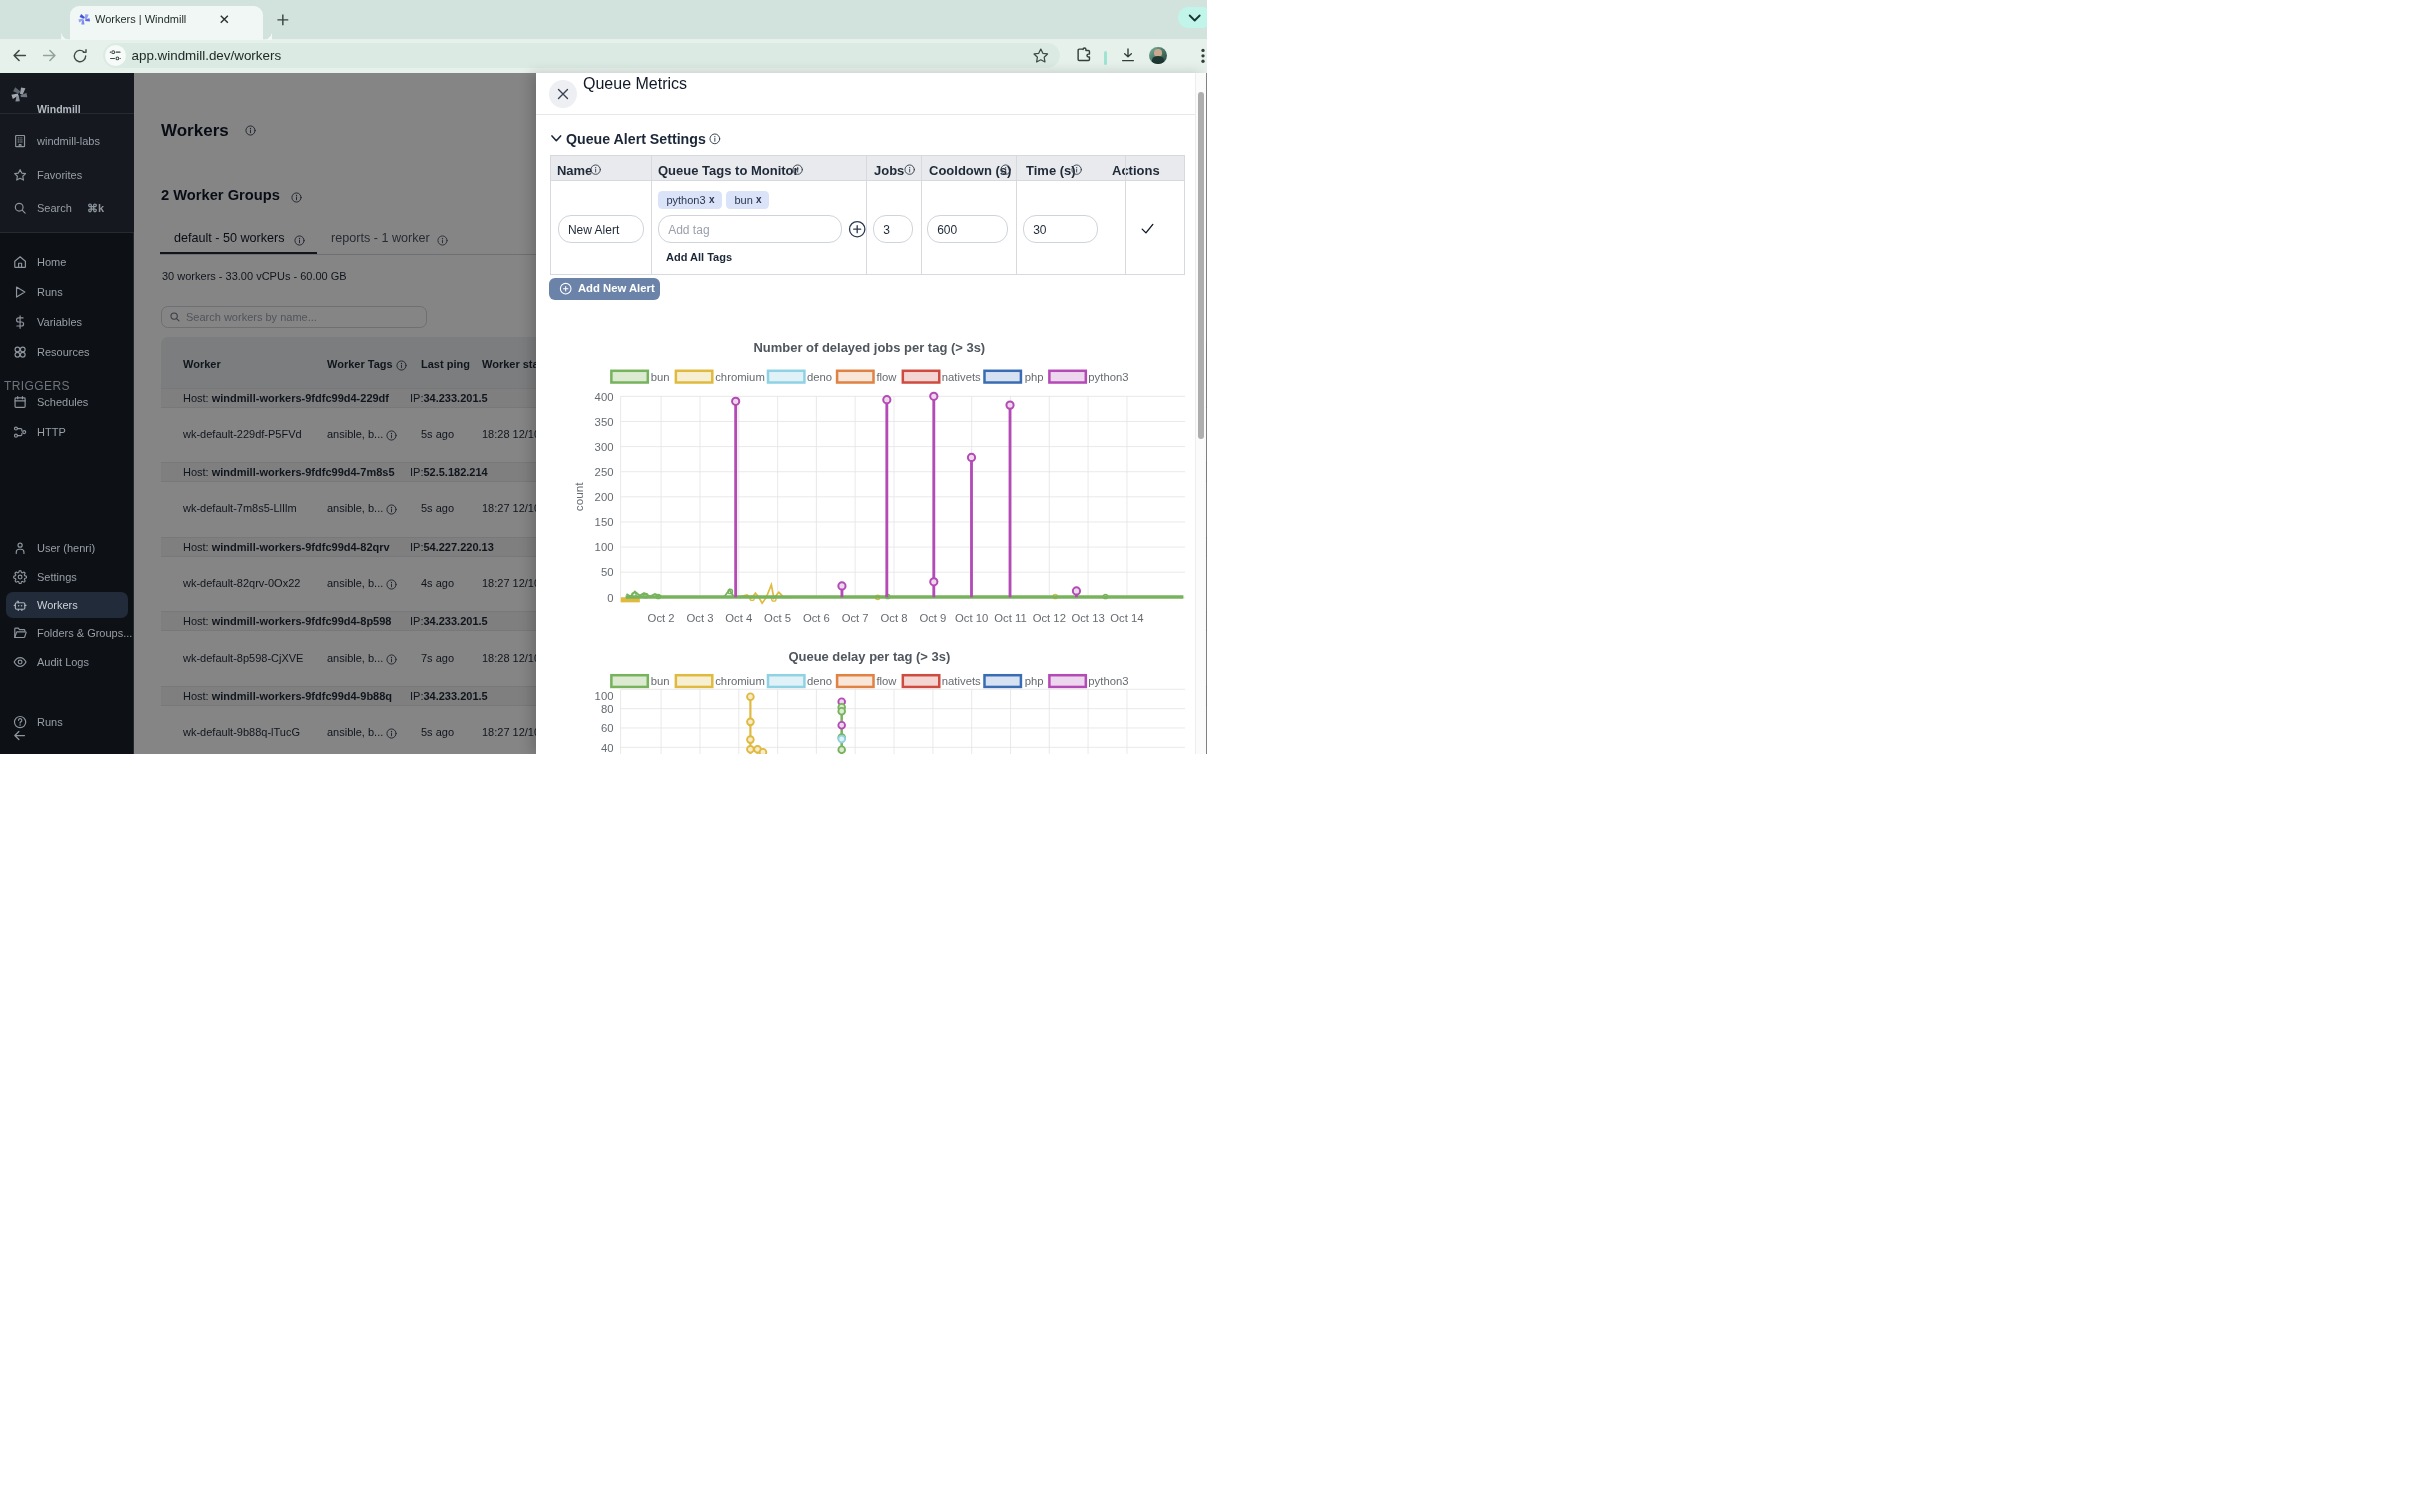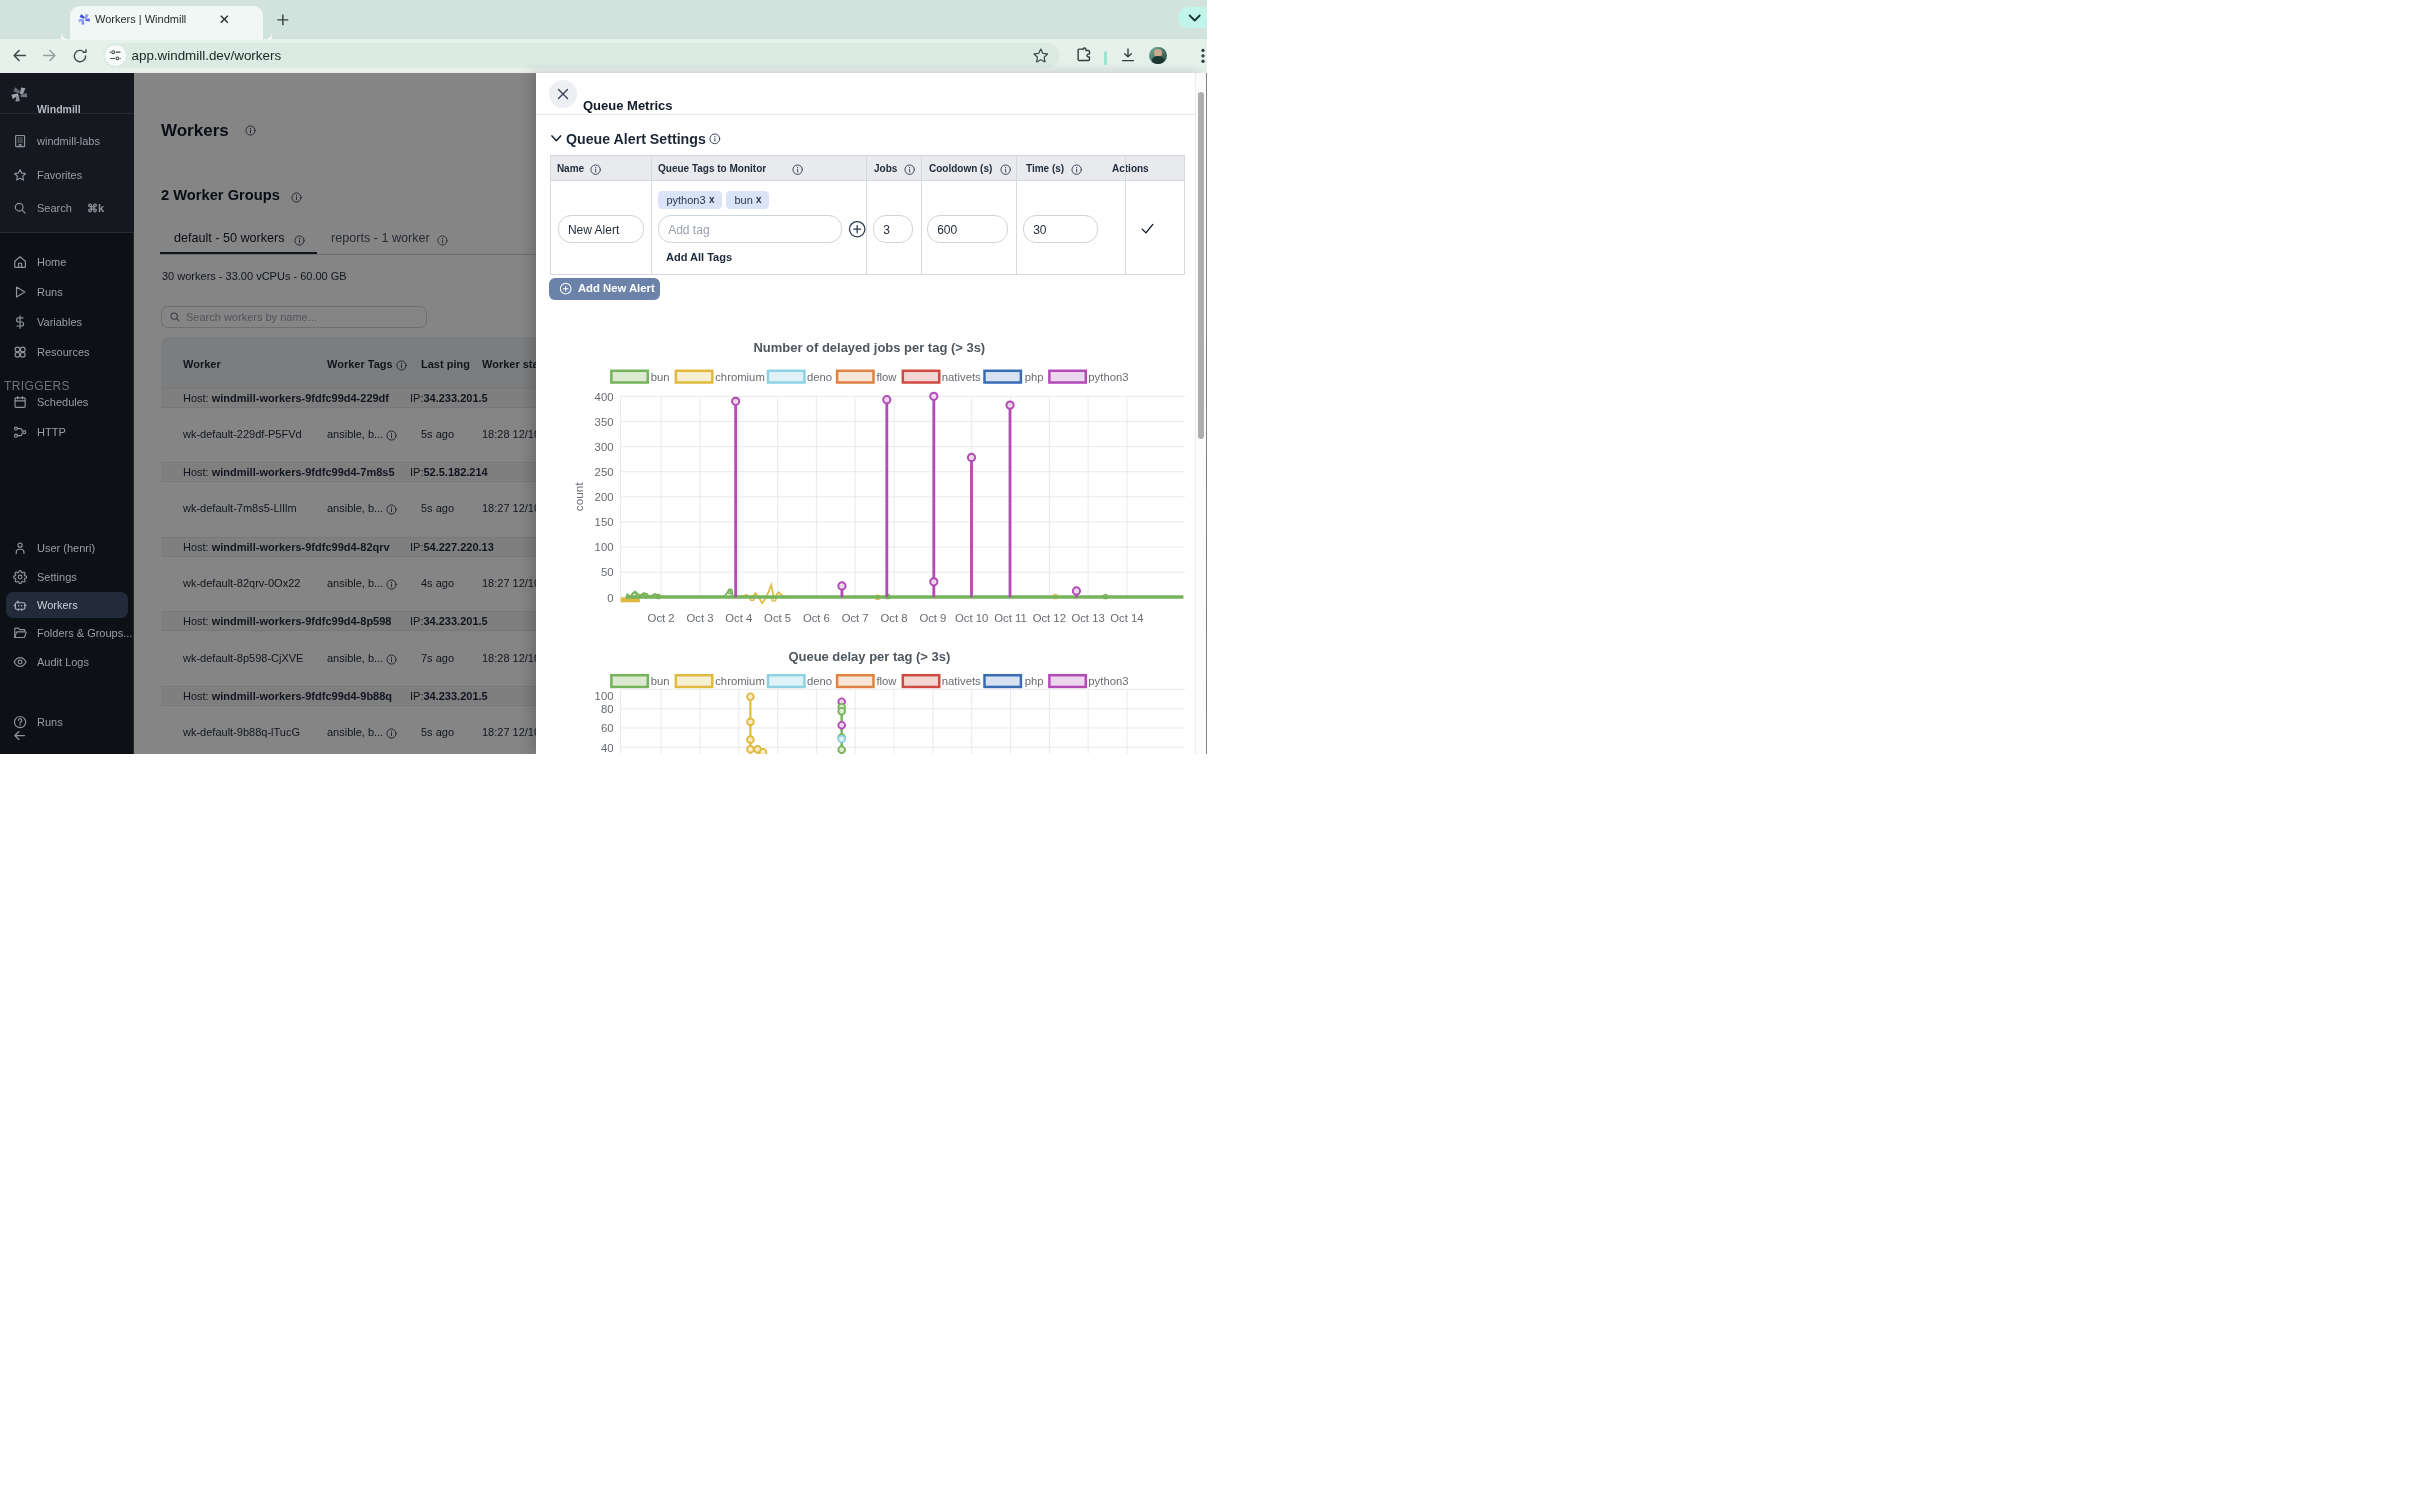--- a/index.html
+++ b/index.html
@@ -47,25 +47,25 @@
 .wrow { position:absolute; left:0; width:100%; height:54px; font-size:11px; color:#1f2937; }
 .wrow .wn { position:absolute; left:22px; top:20px; }
 .wrow .wt { position:absolute; left:166px; top:20px; }
 .wrow .lp { position:absolute; left:260px; top:20px; }
 .wrow .ws { position:absolute; left:321px; top:20px; }
 
 
 #drawer { position:absolute; left:536px; top:73px; width:670px; height:681px; background:#ffffff; box-shadow:-5px 0 11.7px rgba(0,0,0,0.18); }
 #drawer .info { position:absolute; }
 #qm-x { position:absolute; left:13px; top:7.1px; width:28px; height:28px; border-radius:50%; background:#edeff2; }
-#qm-title { position:absolute; left:47px; top:25px; font-size:13px; font-weight:bold; color:#111827; }
+#qm-title { position:absolute; left:47px; top:2px; font-size:16px; font-weight:normal; color:#111827; }
 #qa-title { position:absolute; left:30px; top:58px; font-size:14.2px; font-weight:bold; color:#1b2637; }
 #atable { position:absolute; left:14px; top:82px; width:635px; height:120px; border:0.8px solid #d6d9de; }
 #atable .band { position:absolute; left:0; top:0; width:100%; height:25px; background:#e8eaed; border-bottom:0.8px solid #d6d9de; }
-#atable .hth { position:absolute; top:6.7px; font-size:10px; font-weight:bold; color:#1f2937; }
+#atable .hth { position:absolute; top:6.7px; font-size:13px; font-weight:bold; color:#1f2937; }
 #atable .vline { position:absolute; top:0; width:0.8px; height:100%; background:#d6d9de; }
 .ainput { position:absolute; border:0.8px solid #cfd4da; border-radius:13px; background:#fff; height:28px; font-size:12px; color:#1f2937; }
 .ainput .v { position:absolute; left:9.2px; top:6.7px; }
 .tagpill { position:absolute; top:35px; height:18px; background:#dbe3f8; border-radius:4.2px; font-size:11px; color:#2b3752; }
 #addbtn { position:absolute; left:13.4px; top:205px; width:111px; height:22px; background:#6b83a8; border-radius:5.9px; }
 #addbtn span { position:absolute; left:28.5px; top:4.2px; font-size:11.3px; font-weight:bold; color:#fff; }
 #dscroll { position:absolute; right:0; top:0; width:11px; height:681px; background:#fbfbfb; border-left:0.8px solid #ededed; }
 #dthumb { position:absolute; left:2.1px; top:19px; width:6.3px; height:347px; background:#aeaeae; border-radius:3.4px; }
 
 </style>

